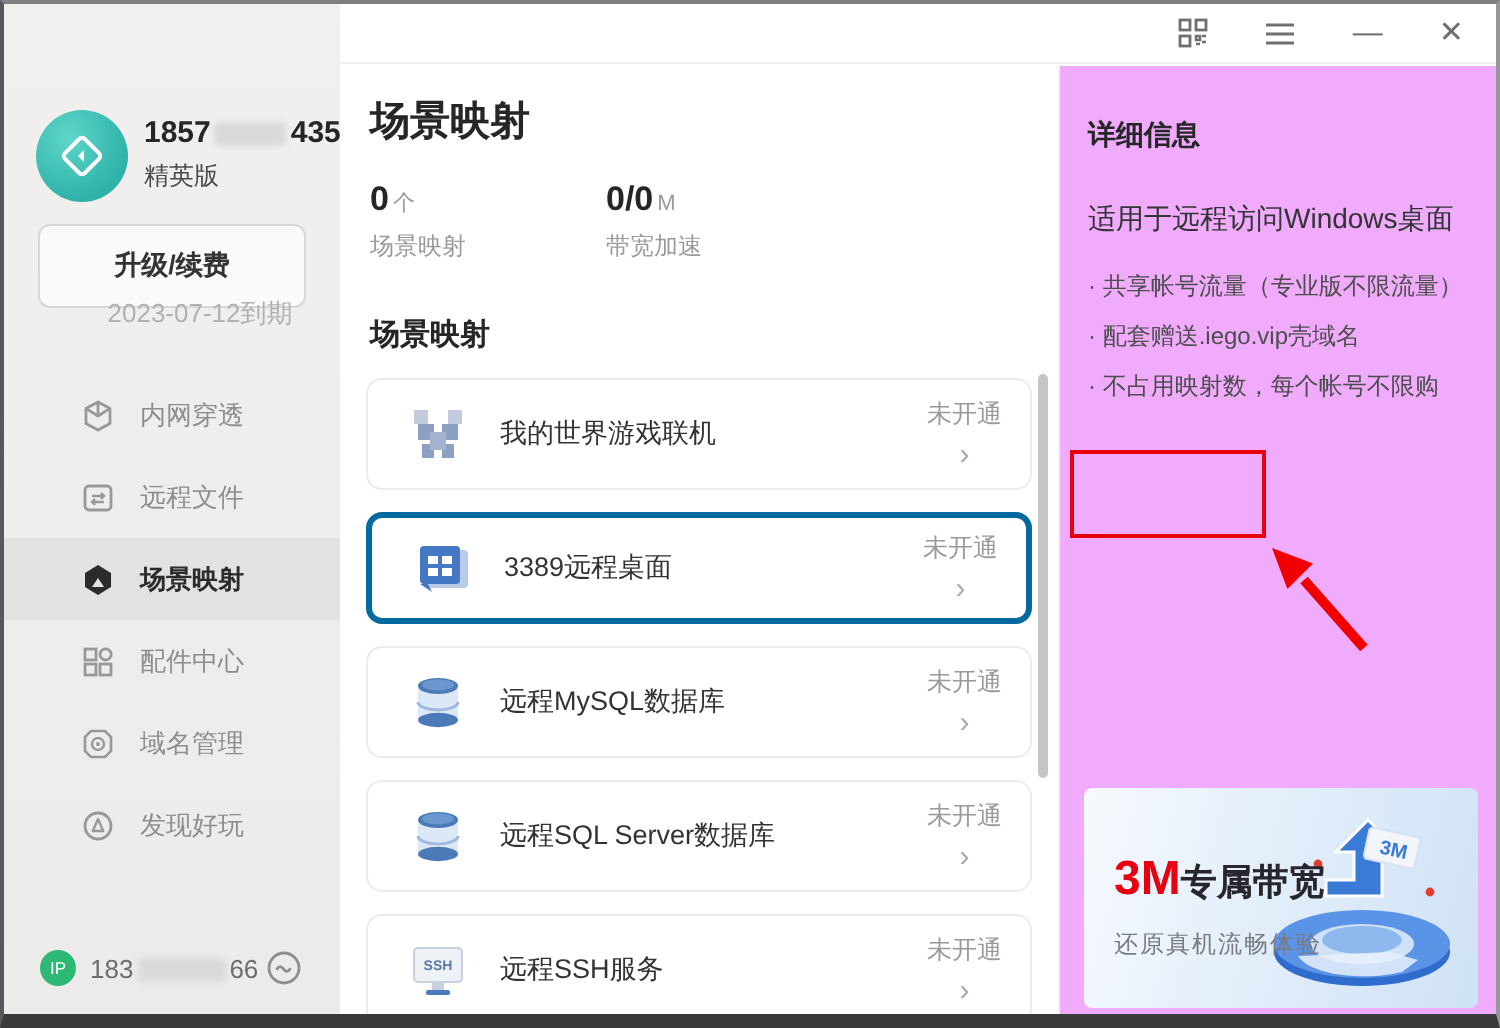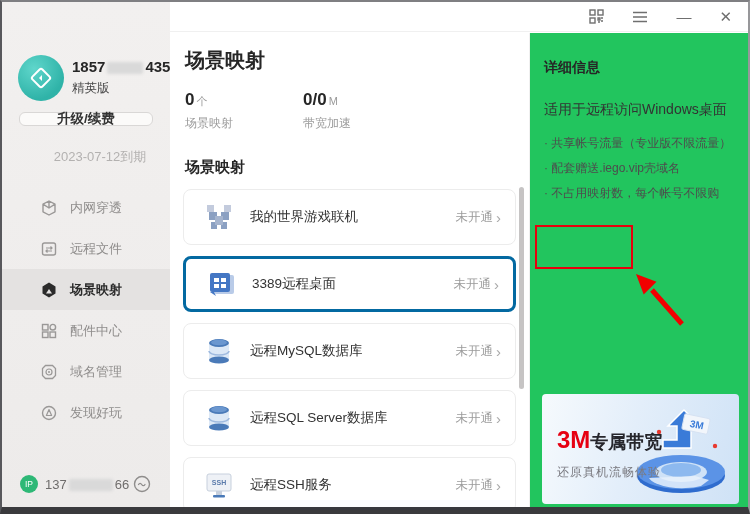--- a/index.html
+++ b/index.html
@@ -11,21 +11,21 @@
   
   .sidebar { position:absolute; left:0; top:0; bottom:0; width:168px;
     background:linear-gradient(180deg,#f2f0ef 0%,#efedec 60%,#edebea 100%); }
   .avatar { position:absolute; left:16px; top:53px; width:46px; height:46px; border-radius:50%;
     background:radial-gradient(circle at 35% 30%,#5fd6cb,#2fb3a8 70%); display:flex; align-items:center; justify-content:center; }
   .avatar svg { width:24px; height:24px; }
   .user-phone { position:absolute; left:70px; top:56px; font-size:15px; font-weight:bold; color:#262626; white-space:nowrap; }
   .masked { display:inline-block; height:12px; background:#d9d9d9; filter:blur(1.5px); border-radius:2px; vertical-align:middle; margin:0 2px; }
   .m-phone { width:36px; } .m-ip { width:44px; }
   .user-plan { position:absolute; left:70px; top:78px; font-size:12.5px; color:#4a4a4a; }
-  .upgrade-btn { position:absolute; left:17px; top:110px; width:134px; height:14px; border:1px solid #d9d7d6; border-radius:6px;
+  .upgrade-btn { position:absolute; left:17px; top:110px; width:134px; height:42px; border:1px solid #d9d7d6; border-radius:6px;
     background:#fbfaf9; font-size:13.5px; font-weight:bold; color:#333; display:flex; align-items:center; justify-content:center; cursor:pointer; }
   .expiry { position:absolute; left:0; top:146px; width:196px; text-align:center; font-size:13px; color:#b3b1b0; }
   .menu { position:absolute; left:0; top:185px; width:200px; }
   .menu-item { height:41px; display:flex; align-items:center; padding-left:38px; gap:12px; font-size:13px; color:#8f8d8c; cursor:pointer; }
   .menu-item svg { width:18px; height:18px; flex:none; }
   .menu-item.selected { background:#e4e2e1; color:#2b2b2b; font-weight:bold; }
   .side-footer { position:absolute; left:0; bottom:8px; width:168px; height:30px; display:flex; align-items:center; padding:0 18px; }
   .ip-badge { width:18px; height:18px; border-radius:50%; background:#2eb876; color:#fff; font-size:8.5px; font-weight:normal;
     display:flex; align-items:center; justify-content:center; margin-right:7px; }
   .ip-text { font-size:13px; color:#6f6d6c; white-space:nowrap; }
@@ -45,26 +45,26 @@
   .stat-value { font-size:17px; font-weight:bold; color:#262626; }
   .stat-unit { font-size:11px; color:#9a9a9a; margin-left:2px; }
   .stat-label { font-size:12px; color:#9a9a9a; margin-top:5px; }
   .section-title { font-size:15px; font-weight:bold; color:#262626; margin-top:26px; padding-left:2px; }
   .cards { margin-top:12px; width:333px; }
   .card { height:56px; border:1px solid #ececec; border-radius:8px; background:#fff; margin-bottom:11px;
     display:flex; align-items:center; padding:0 14px 0 20px; gap:16px; cursor:pointer; }
   .card.highlight { border:3px solid #0369a1; }
   .card-icon { width:30px; height:30px; flex:none; display:flex; align-items:center; justify-content:center; }
   .card-label { font-size:13.5px; color:#333; white-space:nowrap; }
-  .card-right { margin-left:auto; font-size:12.5px; color:#9a9a9a; display:flex; align-items:center; gap:3px; white-space:nowrap; }
+  .card-right { margin-left:auto; font-size:12.5px; color:#9a9a9a; display:flex; align-items:center; gap:3px; white-space:nowrap;flex-direction:column; }
   .chev { font-size:15px; color:#a9a9a9; }
   .scroll-thumb { position:absolute; left:517px; top:185px; width:5px; height:202px; border-radius:3px; background:#c6c4c4; cursor:pointer; }
 
   
-  .detail { position:absolute; left:527px; right:0; top:31px; bottom:0; background:#22c55e; border-left:1px solid #f0f0f0; padding:0 12px 12px 14px; }
+  .detail { position:absolute; left:527px; right:0; top:31px; bottom:0; background:#f0abfc; border-left:1px solid #f0f0f0; padding:0 12px 12px 14px; }
   .detail-title { margin-top:26px; font-size:14px; font-weight:bold; color:#262626; }
   .detail-sub { margin-top:24px; font-size:14px; color:#333; white-space:nowrap; }
   .bullets { margin-top:12px; }
   .bullet { font-size:12px; color:#4d4d4d; line-height:25px; white-space:nowrap; }
   .open-btn { margin-top:20px; margin-left:12px; width:85px; height:28px; background:#47474b; border:none; border-radius:4px;
     color:#fff; font-size:13px; cursor:pointer; font-family:inherit; }
 
   
   .anno-rect { position:absolute; left:533px; top:223px; width:98px; height:44px; border:2px solid #e8000d; pointer-events:none; }
   .anno-arrow { position:absolute; left:590px; top:255px; pointer-events:none; }
@@ -138,21 +138,21 @@
         <svg viewBox="0 0 18 18">
             <circle cx="9" cy="9" r="6.5" fill="none" stroke="#9a9897" stroke-width="1.4"></circle>
             <path d="M9 5.5l2.6 6H6.4z" fill="none" stroke="#9a9897" stroke-width="1.2" stroke-linejoin="round"></path>
           </svg>
         <span>发现好玩</span>
       </div>
     </div>
 
     <div class="side-footer">
       <div class="ip-badge">IP</div>
-      <div class="ip-text"><span>137</span><span class="masked m-ip"></span><span>66</span></div>
+      <div class="ip-text"><span>183</span><span class="masked m-ip"></span><span>66</span></div>
       <div class="net-icon">
         <svg width="20" height="20" viewBox="0 0 20 20">
             <circle cx="10" cy="10" r="7.5" fill="none" stroke="#8f8d8c" stroke-width="1.4"></circle>
             <path d="M6.5 10.5c1-1.6 2.2-1.6 3.2 0s2.3 1.6 3.3 0" fill="none" stroke="#8f8d8c" stroke-width="1.3" stroke-linecap="round"></path>
           </svg>
       </div>
     </div>
   </div>
 
   <div class="topbar">

